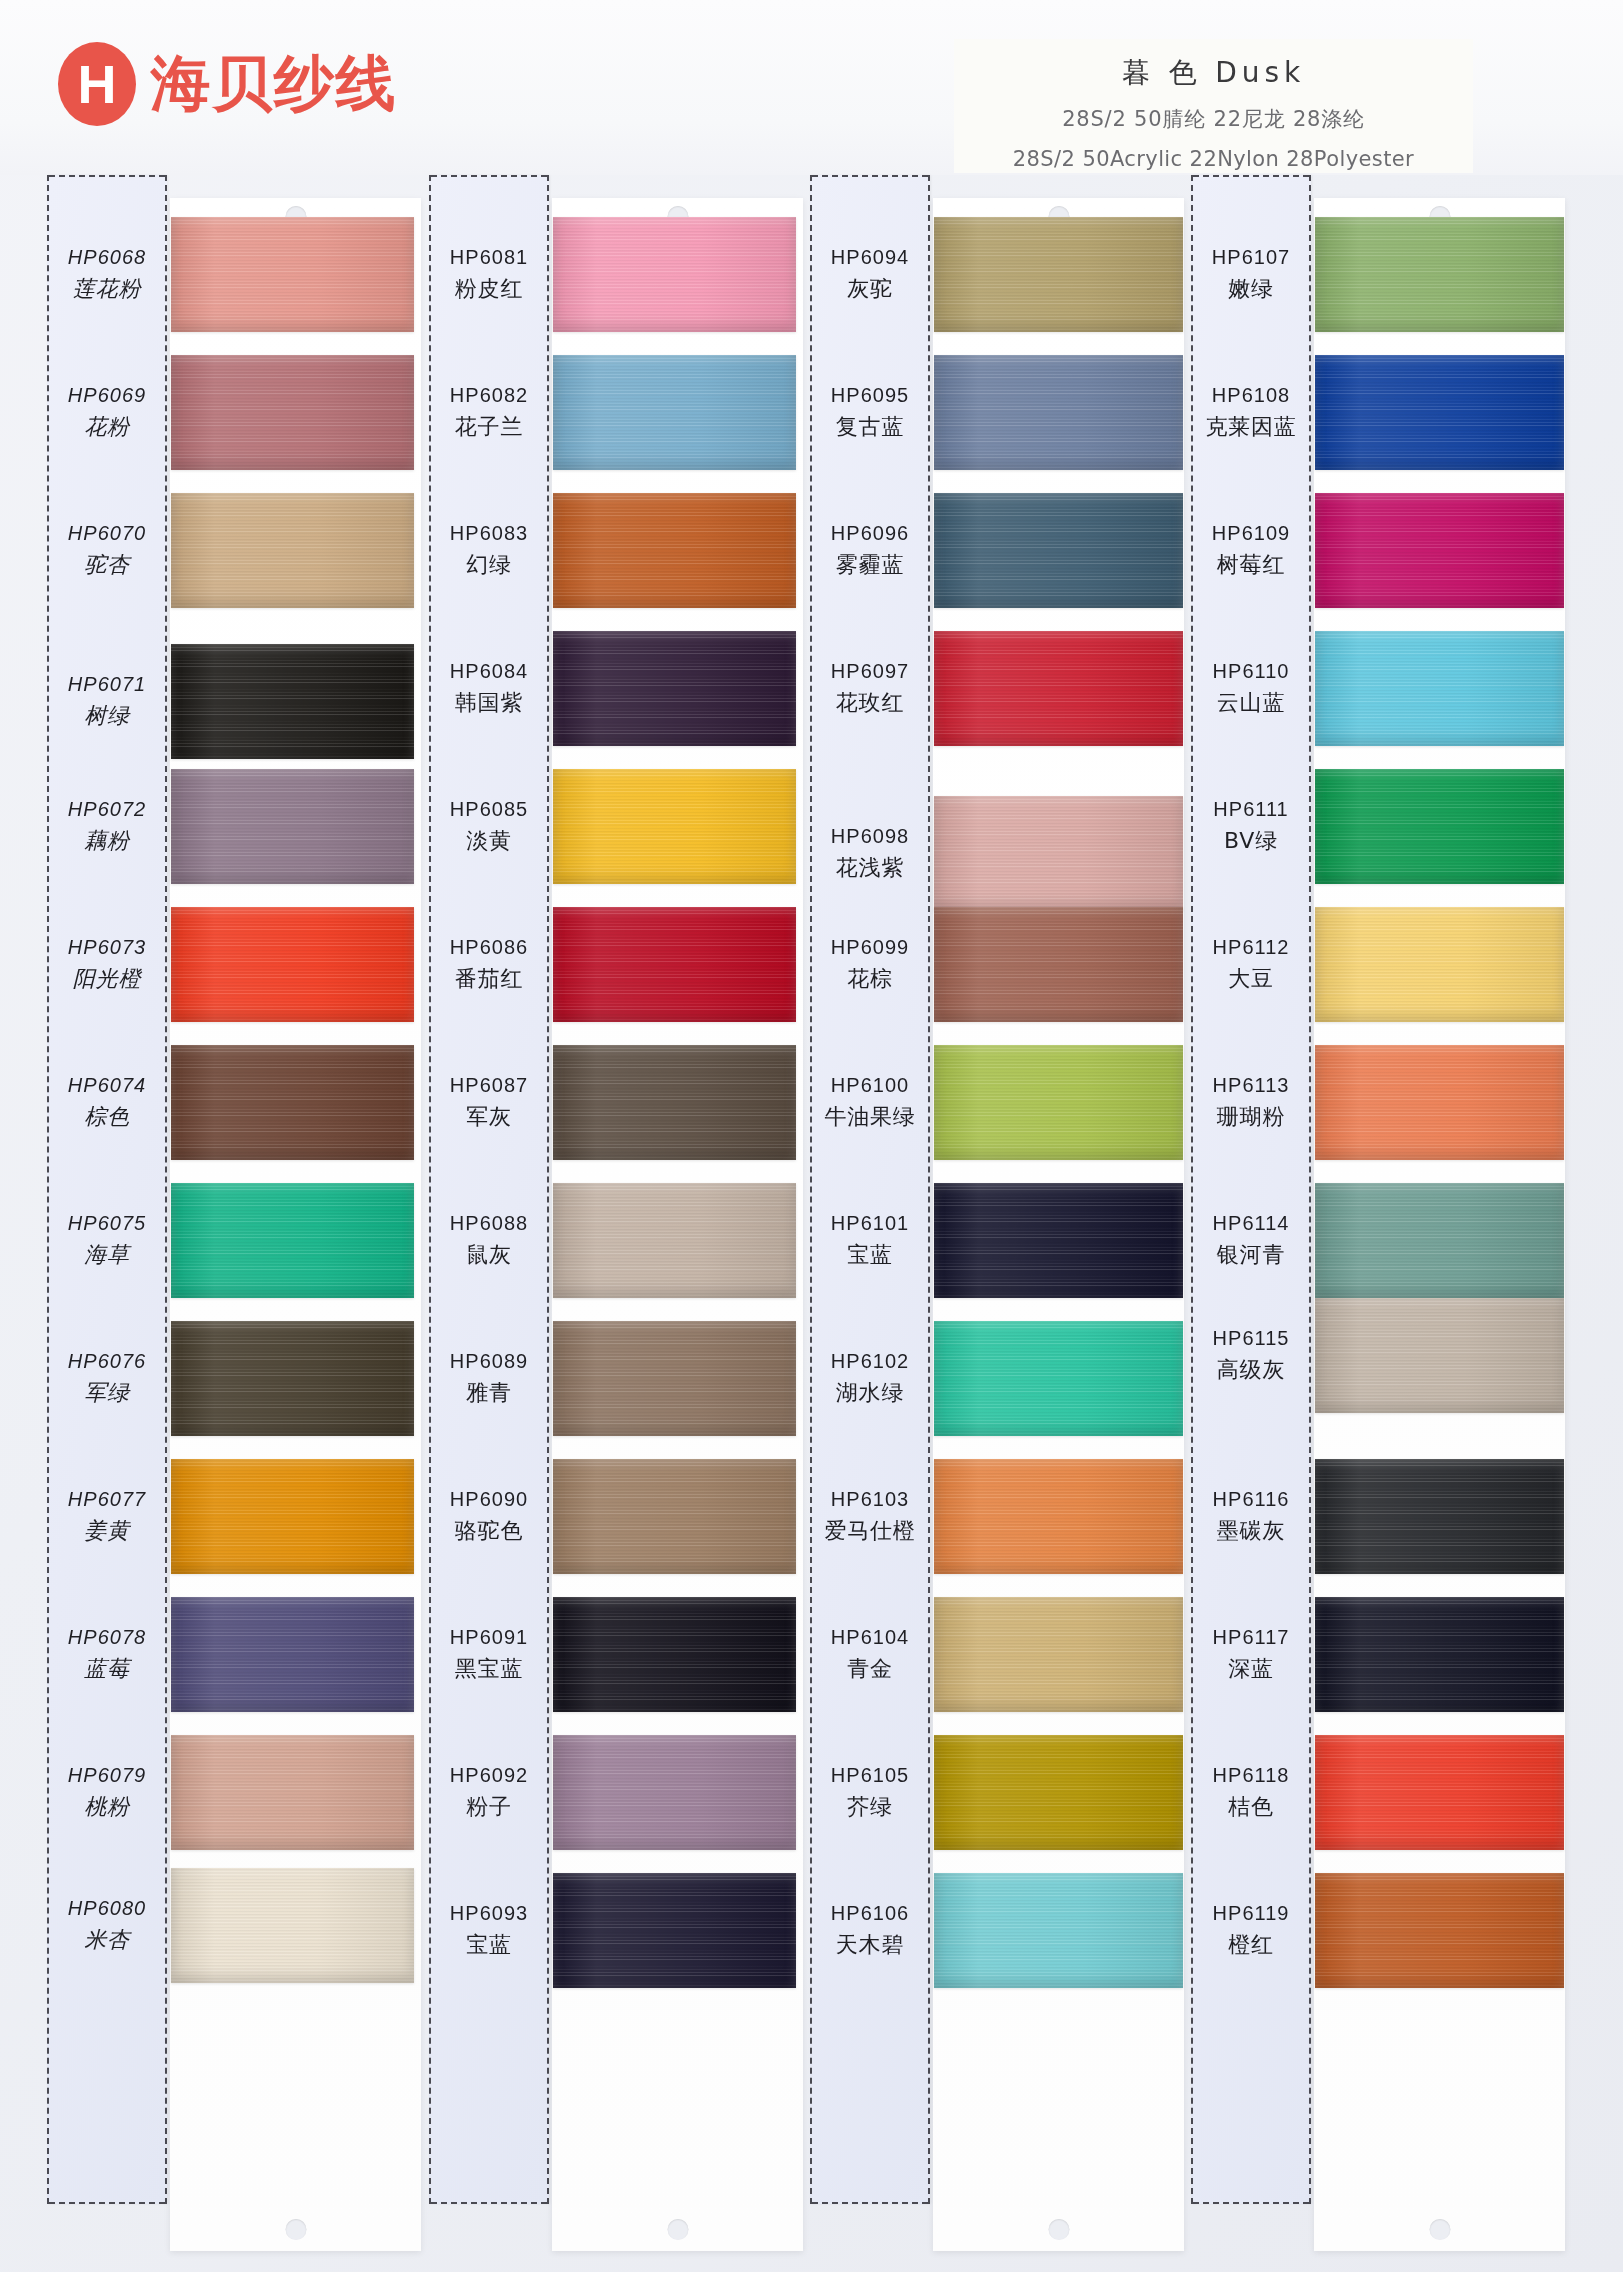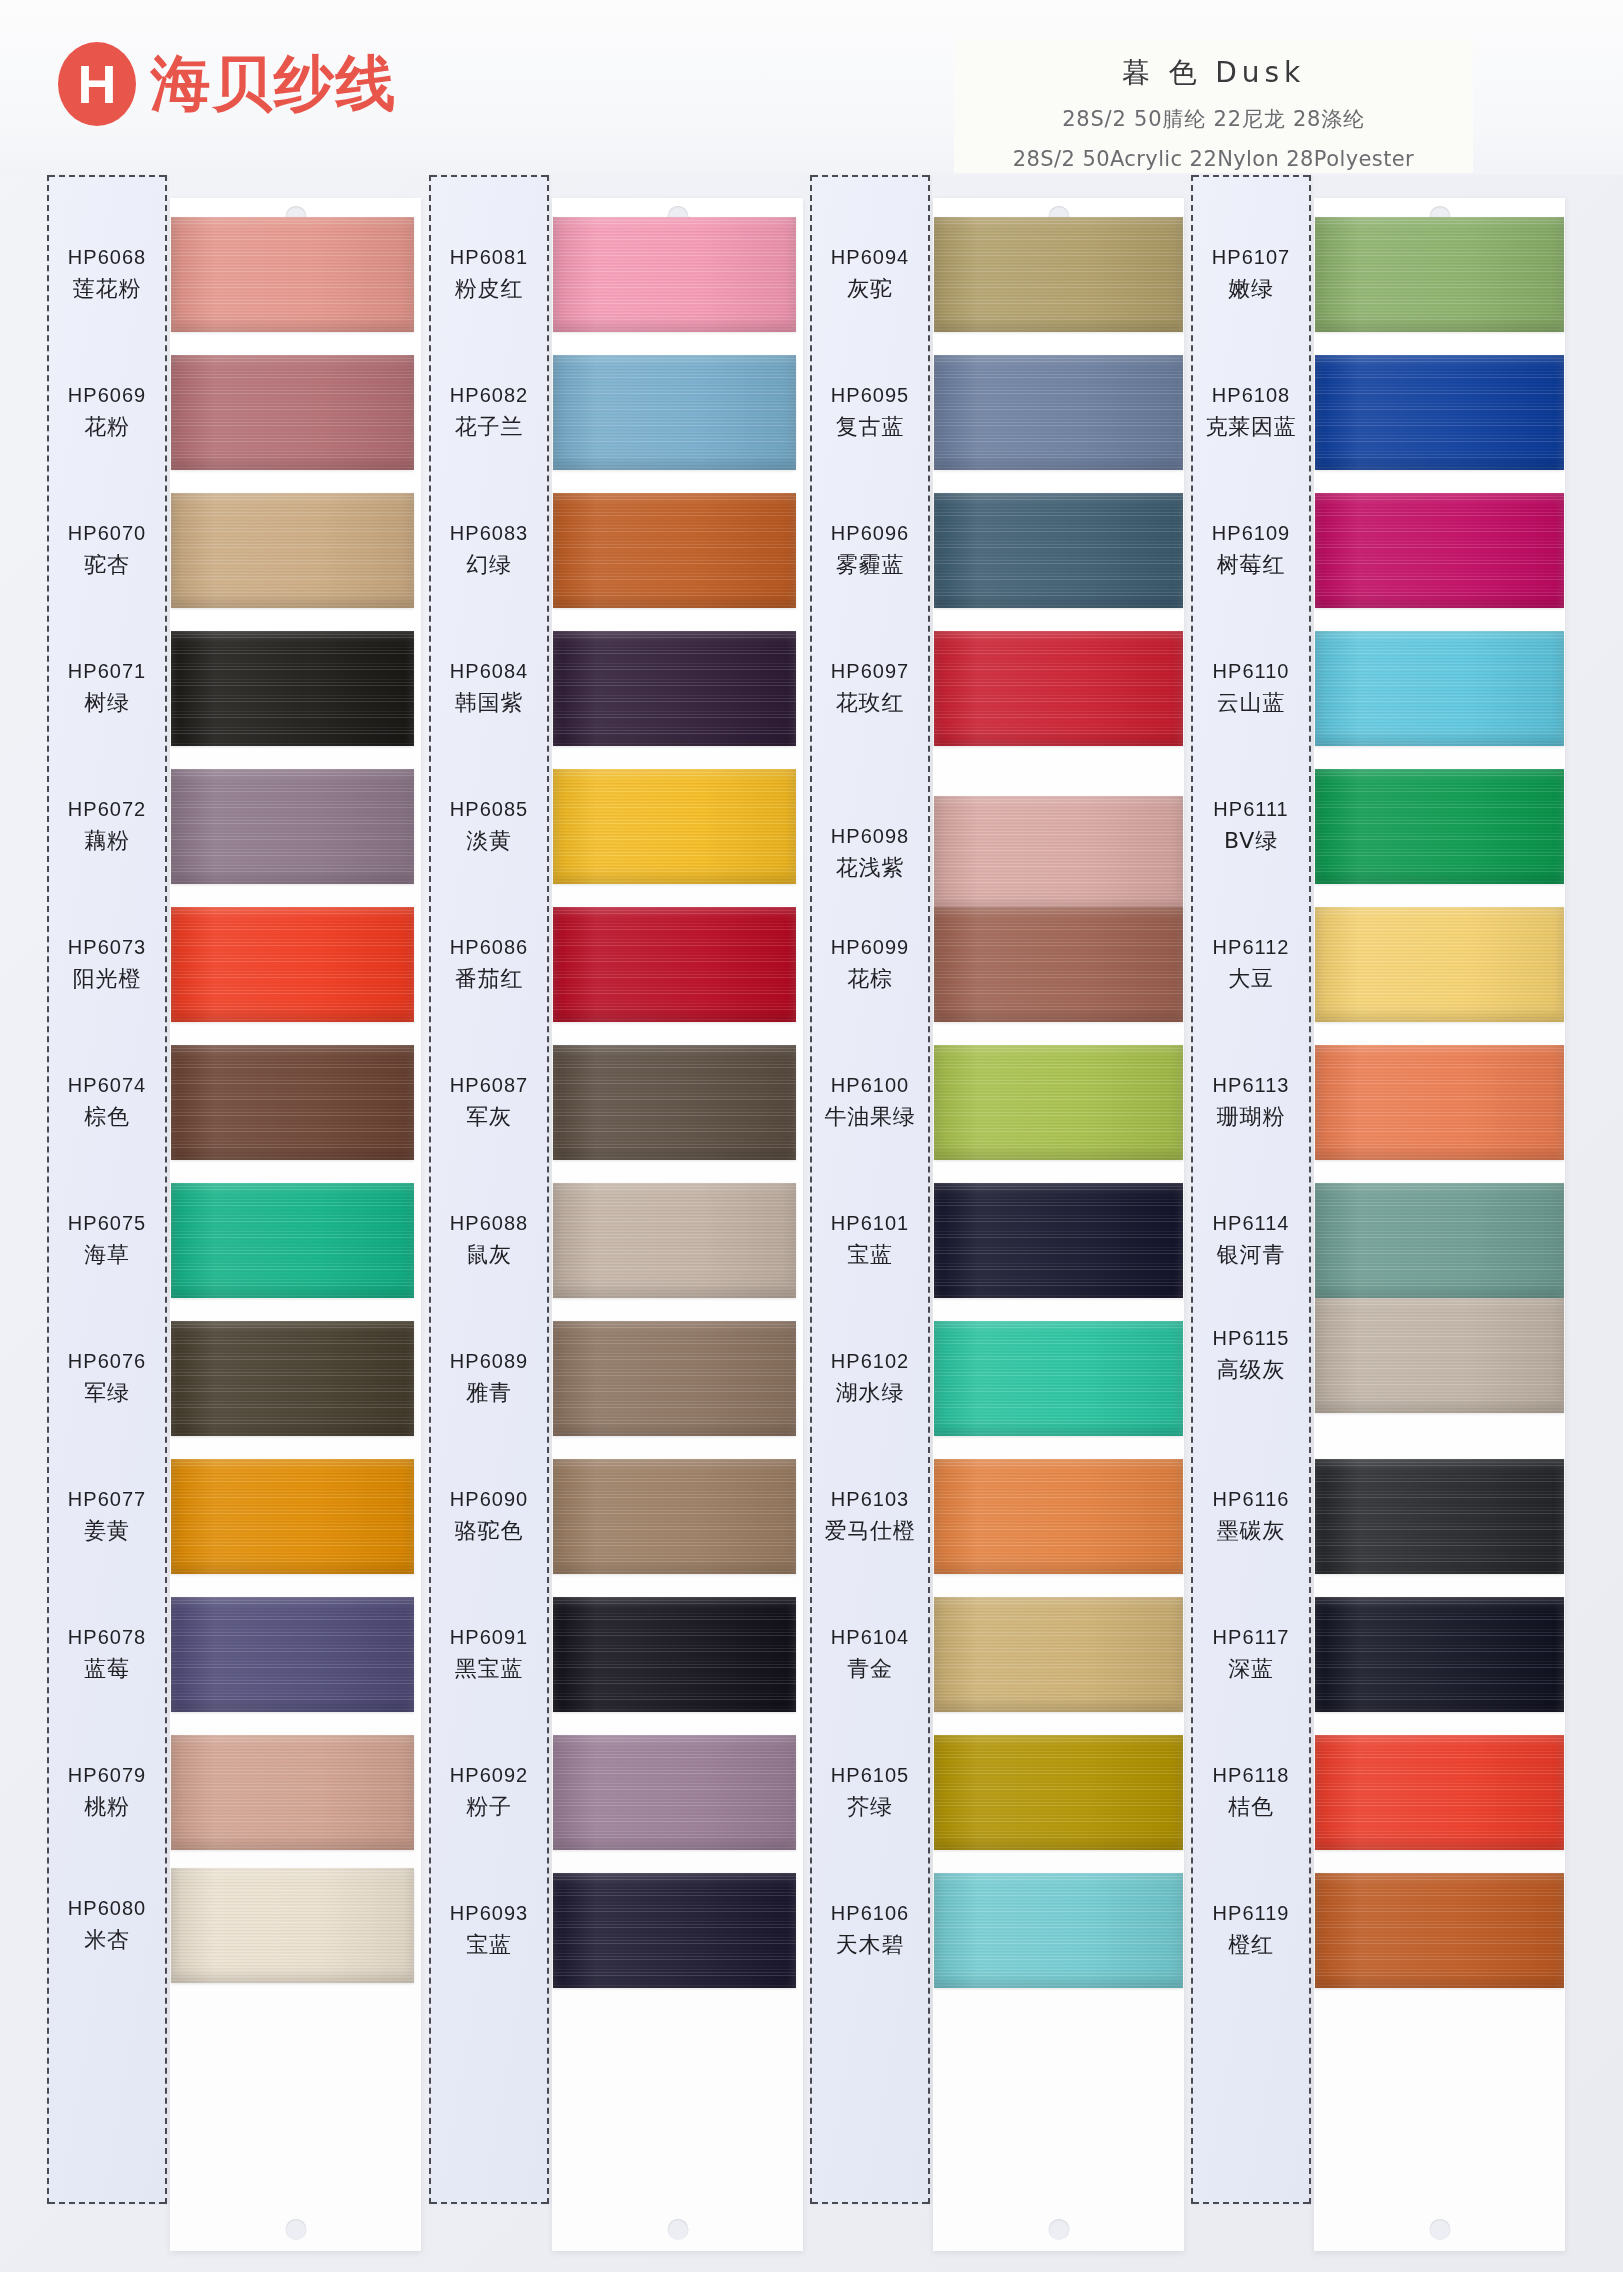--- a/index.html
+++ b/index.html
@@ -53,21 +53,21 @@
     font-family: "DejaVu Sans", sans-serif;
   }
 
   
   .board {
     position: absolute; left: 0; top: 175px; width: 1623px; height: 2098px;
   }
   .column {
     position: absolute; top: 0; width: 373px; height: 2098px;
   }
-  .col-0 { left: 47px; }
+  .col-0 { left: 47px; font-style: italic; }
   .col-1 { left: 429px; }
   .col-2 { left: 810px; }
   .col-3 { left: 1191px; }
 
   
   .label-strip {
     position: absolute; left: 0; top: 0; width: 120px; height: 2029px;
     background: linear-gradient(100deg,#eef0fa 0%, #e8ebf7 55%, #e3e7f4 100%);
     border-left: 2.4px dashed #4a4a52;
     border-right: 2.4px dashed #4a4a52;
@@ -184,21 +184,21 @@
           </div>
           <div class="skein" style="background-color: rgb(181, 111, 116);"></div>
         </div>
         <div class="row" style="top: 307px;">
           <div class="row-label">
             <div class="row-code">HP6070</div>
             <div class="row-name">驼杏</div>
           </div>
           <div class="skein" style="background-color: rgb(205, 172, 131);"></div>
         </div>
-        <div class="row" style="top: 445px;">
+        <div class="row" style="top: 458px;">
           <div class="row-label">
             <div class="row-code">HP6071</div>
             <div class="row-name">树绿</div>
           </div>
           <div class="skein" style="background-color: rgb(27, 25, 22);"></div>
         </div>
         <div class="row" style="top: 583px;">
           <div class="row-label">
             <div class="row-code">HP6072</div>
             <div class="row-name">藕粉</div>

